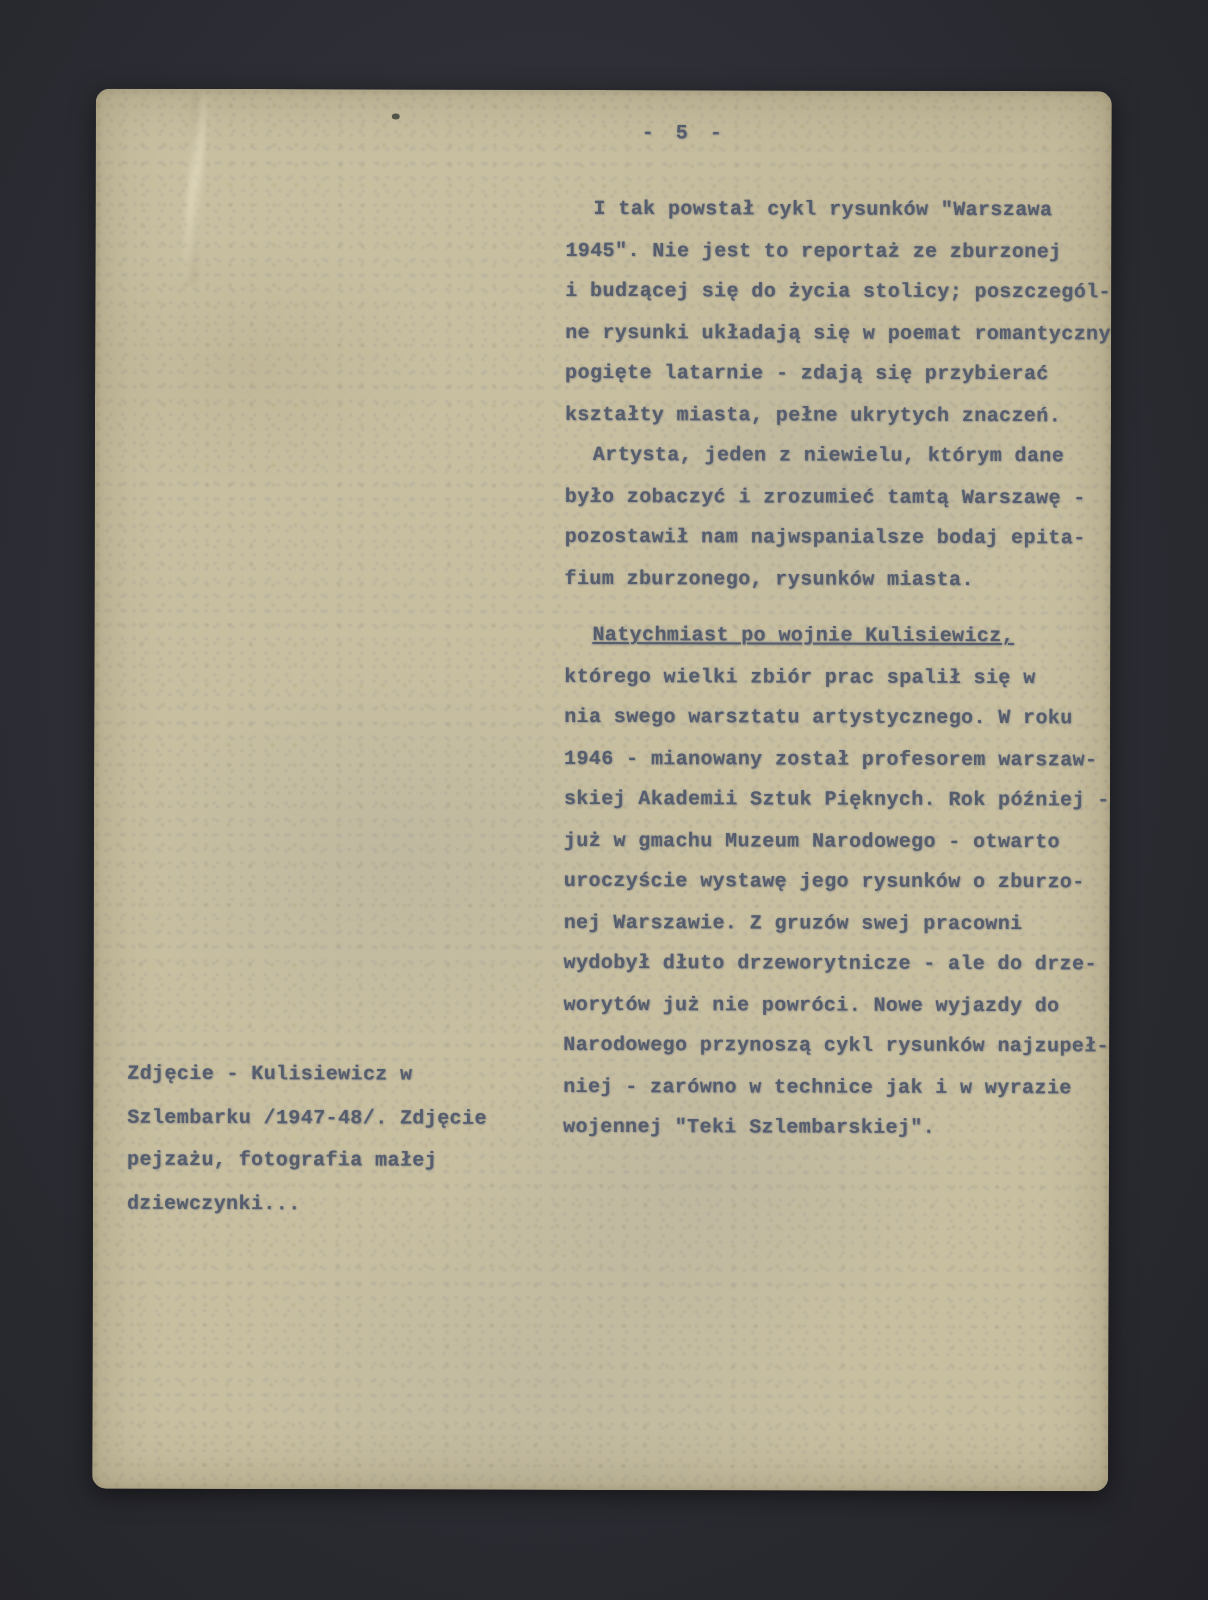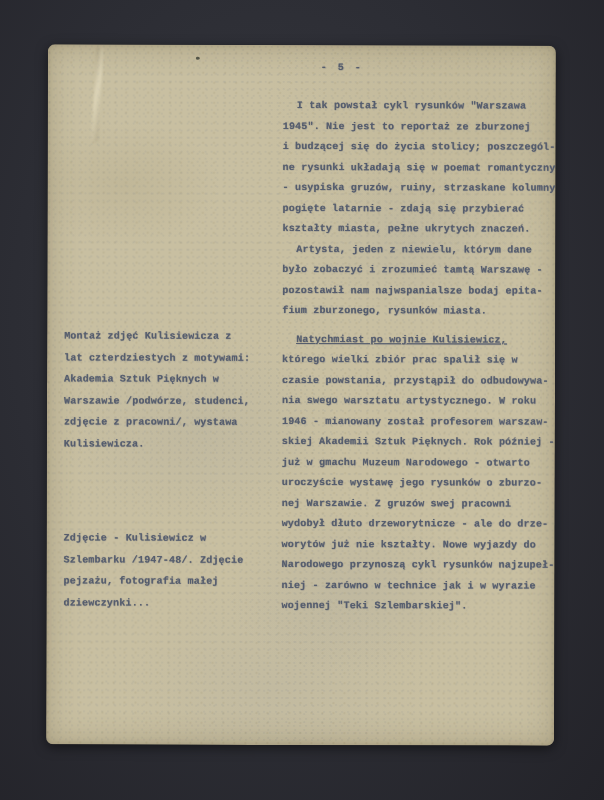--- a/index.html
+++ b/index.html
@@ -67,53 +67,43 @@
   <div class="speck"></div>
 
   <div class="page-num ink line">- 5 -</div>
 
   <div class="body-col ink">
 
     <div class="line ind">I tak powstał cykl rysunków "Warszawa</div>
     <div class="line">1945". Nie jest to reportaż ze zburzonej</div>
     <div class="line">i budzącej się do życia stolicy; poszczegól-</div>
     <div class="line">ne rysunki układają się w poemat romantyczny</div>
-    <div class="line">- usypiska gruzów, ruiny, strzaskane kolumny</div>
     <div class="line">pogięte latarnie - zdają się przybierać</div>
     <div class="line">kształty miasta, pełne ukrytych znaczeń.</div>
 
     <div class="line ind">Artysta, jeden z niewielu, którym dane</div>
     <div class="line"><span>było zobaczyć i zrozumieć </span><span class="u">tamtą</span><span> Warszawę -</span></div>
     <div class="line">pozostawił nam najwspanialsze bodaj epita-</div>
     <div class="line">fium zburzonego, rysunków miasta.</div>
 
     <div class="line ind gap-before">Natychmiast po wojnie Kulisiewicz,</div>
     <div class="line">którego wielki zbiór prac spalił się w</div>
-    <div class="line">czasie powstania, przystąpił do odbudowywa-</div>
     <div class="line">nia swego warsztatu artystycznego. W roku</div>
     <div class="line">1946 - mianowany został profesorem warszaw-</div>
     <div class="line">skiej Akademii Sztuk Pięknych. Rok później -</div>
     <div class="line">już w gmachu Muzeum Narodowego - otwarto</div>
     <div class="line">uroczyście wystawę jego rysunków o zburzo-</div>
     <div class="line">nej Warszawie. Z gruzów swej pracowni</div>
     <div class="line">wydobył dłuto drzeworytnicze - ale do drze-</div>
-    <div class="line">worytów już nie kształty. Nowe wyjazdy do</div>
+    <div class="line">worytów już nie powróci. Nowe wyjazdy do</div>
     <div class="line">Narodowego przynoszą cykl rysunków najzupeł-</div>
     <div class="line">niej - zarówno w technice jak i w wyrazie</div>
     <div class="line">wojennej "Teki Szlembarskiej".</div>
   </div>
 
-  <div class="note note-1 ink">
-    <div class="line">Montaż zdjęć Kulisiewicza z</div>
-    <div class="line">lat czterdziestych z motywami:</div>
-    <div class="line">Akademia Sztuk Pięknych w</div>
-    <div class="line">Warszawie /podwórze, studenci,</div>
-    <div class="line">zdjęcie z pracowni/, wystawa</div>
-    <div class="line">Kulisiewicza.</div>
-  </div>
 
   <div class="note note-2 ink">
     <div class="line">Zdjęcie - Kulisiewicz w</div>
     <div class="line">Szlembarku /1947-48/. Zdjęcie</div>
     <div class="line">pejzażu, fotografia małej</div>
     <div class="line">dziewczynki...</div>
   </div>
 
 </div>
 

